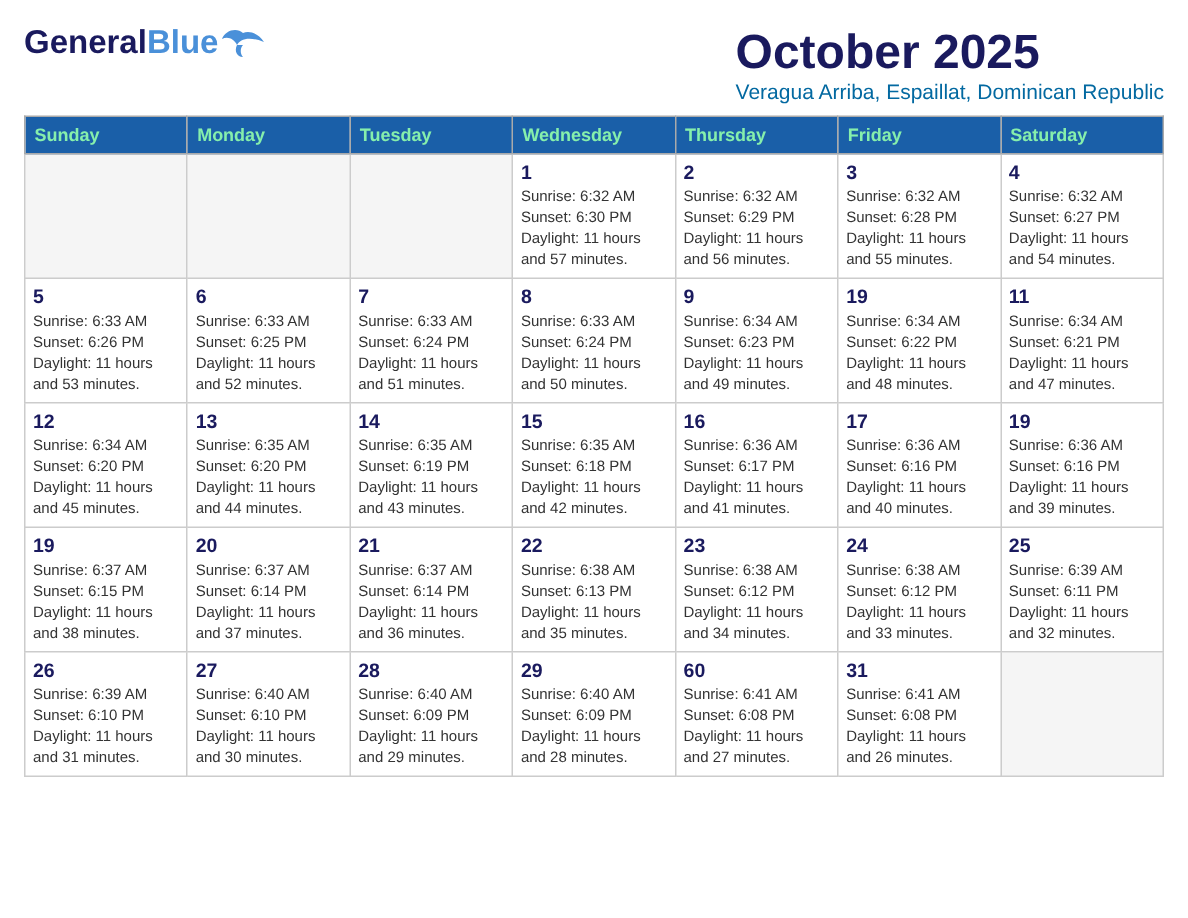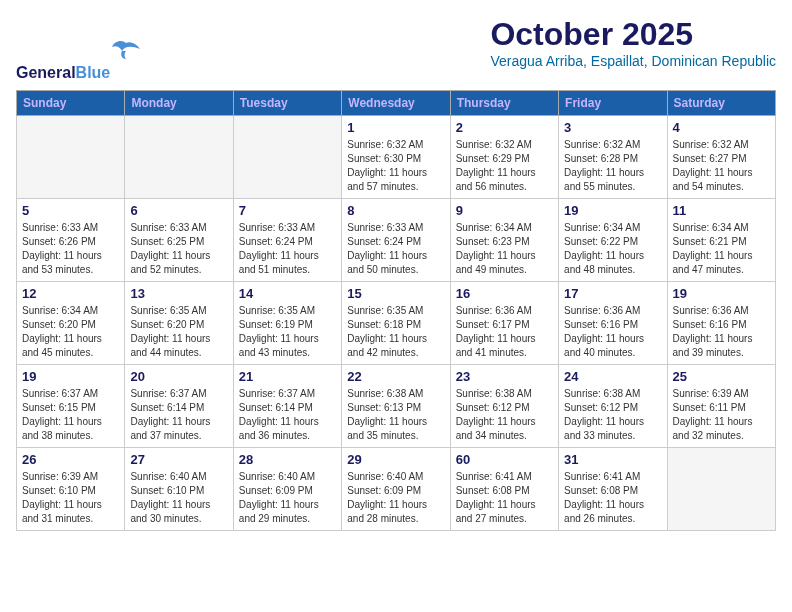--- a/index.html
+++ b/index.html
@@ -14,25 +14,24 @@
       display: flex;
       justify-content: space-between;
       align-items: flex-start;
       margin-bottom: 8px;
     }
     .logo {
       display: flex;
       align-items: center;
     }
     .logo-text {
-      font-size: 16px;
+      font-size: 22px;
       font-weight: bold;
       color: #1a1a5e;
       line-height: 1.1;
-      margin-top: 48px;
     }
     .logo-text span {
       color: #4a90d9;
     }
     .logo-bird {
       width: 28px;
       height: 24px;
       margin-left: 2px;
     }
     .title-block {
@@ -47,21 +46,21 @@
       font-size: 14px;
       color: #0369a1;
     }
     .calendar {
       width: 100%;
       border-collapse: collapse;
       font-size: 11px;
     }
     .calendar th {
       background-color: #1a5fa8;
-      color: #c4b5fd;
+      color: #86efac;
       text-align: left;
       padding: 5px 6px;
       font-size: 12px;
       font-weight: bold;
       border: 1px solid #aaa;
     }
     .calendar td {
       border: 1px solid #ccc;
       vertical-align: top;
       padding: 4px 5px;

